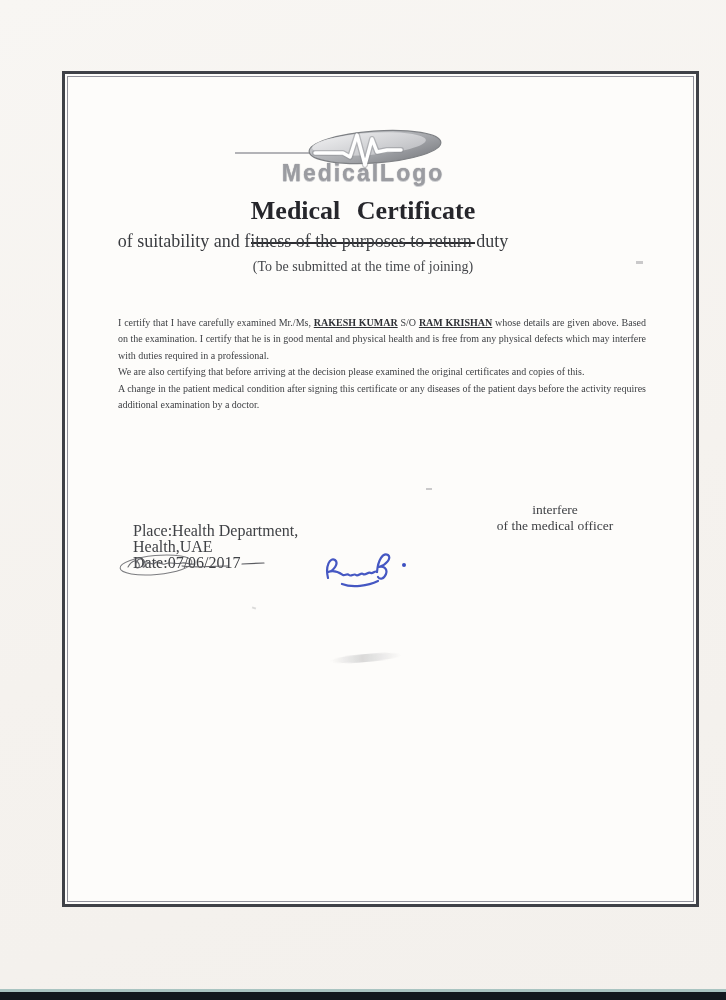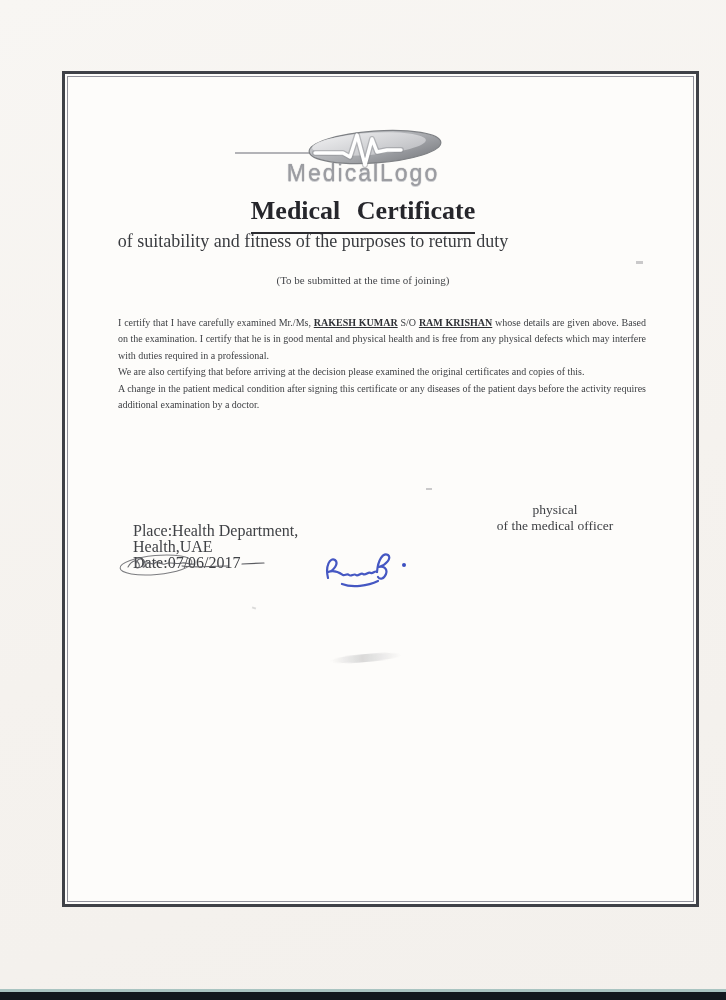--- a/index.html
+++ b/index.html
@@ -10,34 +10,34 @@
     font-family:"Liberation Serif", serif;color:#3f4145;
   }
   
   .frame{position:absolute;left:62px;top:71px;width:637px;height:836px;
     border:3px solid #3f4147;box-sizing:border-box;background:#fdfcfa;}
   .frame-inner{position:absolute;inset:2px;border:1px solid #90909a;}
   
   .logo-wrap{position:absolute;left:0;top:124px;width:726px;text-align:center;}
   .logo-svg{display:block;margin:0 auto;}
   .logo-word{
-    font-family:"Liberation Sans", sans-serif;font-weight:normal;font-size:23px;
+    font-family:"Liberation Sans", sans-serif;font-weight:bold;font-size:23px;
     letter-spacing:2px;color:#9b9ca1;margin-top:-16px;
     text-shadow:0 1px 0 #cfd0d3, 0 0 1px #74757a;
   }
   .logo-tag{font-family:"Liberation Sans", sans-serif;font-size:8px;
     letter-spacing:2.5px;color:#b4b5b9;margin-top:-1px;}
   
   .title{position:absolute;left:0;top:196px;width:726px;text-align:center;margin:0;
     font-size:26px;font-weight:bold;color:#26262b;word-spacing:10px;}
-  .title span{display:inline-block;border-bottom:2px solid #2c2c30;padding-bottom:6px;}
+  .title span{display:inline-block;border-bottom:2px solid #2c2c30;padding-bottom:16px;}
   .subtitle{position:absolute;left:0;top:231px;width:626px;text-align:center;
     font-size:18px;color:#3a3c40;}
-  .note{position:absolute;left:0;top:274px;width:726px;text-align:center;
-    font-size:11px;color:#45474b;}
+  .note{position:absolute;left:0;top:259px;width:726px;text-align:center;
+    font-size:14px;color:#45474b;}
   
   .salutation{position:absolute;left:118px;top:286px;width:528px;font-size:13.5px;}
   .body-block{position:absolute;left:118px;top:315px;width:528px;
     font-size:10px;line-height:16.4px;text-align:justify;}
   .body-block p{margin:0;}
   .name{font-weight:bold;text-decoration:underline;color:#2f3136;}
   
   .place-block{position:absolute;left:133px;top:486px;font-size:16px;line-height:15.8px;margin-top:37px;}
   .sign-label{position:absolute;left:489px;top:502px;width:132px;text-align:center;
     font-size:13.5px;line-height:15.8px;}
@@ -97,21 +97,21 @@
     <p>A change in the patient medical condition after signing this certificate or any diseases of the patient days before the activity requires additional examination by a doctor.</p>
   </div>
 
   <div class="place-block">
     <div>Place:Health Department,</div>
     <div>Health,UAE</div>
     <div>Date:07/06/2017</div>
   </div>
 
   <div class="sign-label">
-    <div>physical</div>
+    <div>interfere</div>
     <div>of the medical officer</div>
   </div>
 
   <svg class="sig-dark" width="160" height="40" viewBox="0 0 160 40">
     <g fill="none" stroke="#5a5b60" stroke-linecap="round" stroke-linejoin="round">
       <ellipse cx="40" cy="17" rx="36" ry="9.5" transform="rotate(-5 40 17)" stroke-width="1" opacity="0.8"></ellipse>
       <path d="M12,19 C16,12 21,11 23,16 C25,21 18,22 20,15 C22,9 28,10 29,15 C30,19 26,21 27,17 C29,9 35,19 39,15 C43,11 45,18 49,16 C55,13 60,17 66,15 C70,14 74,17 78,16" stroke-width="1.1" opacity="0.9"></path>
       <path d="M66,18 C80,20 96,18 112,18" stroke-width="1"></path>
       <path d="M126,16 L148,15" stroke-width="1.2"></path>
     </g>

